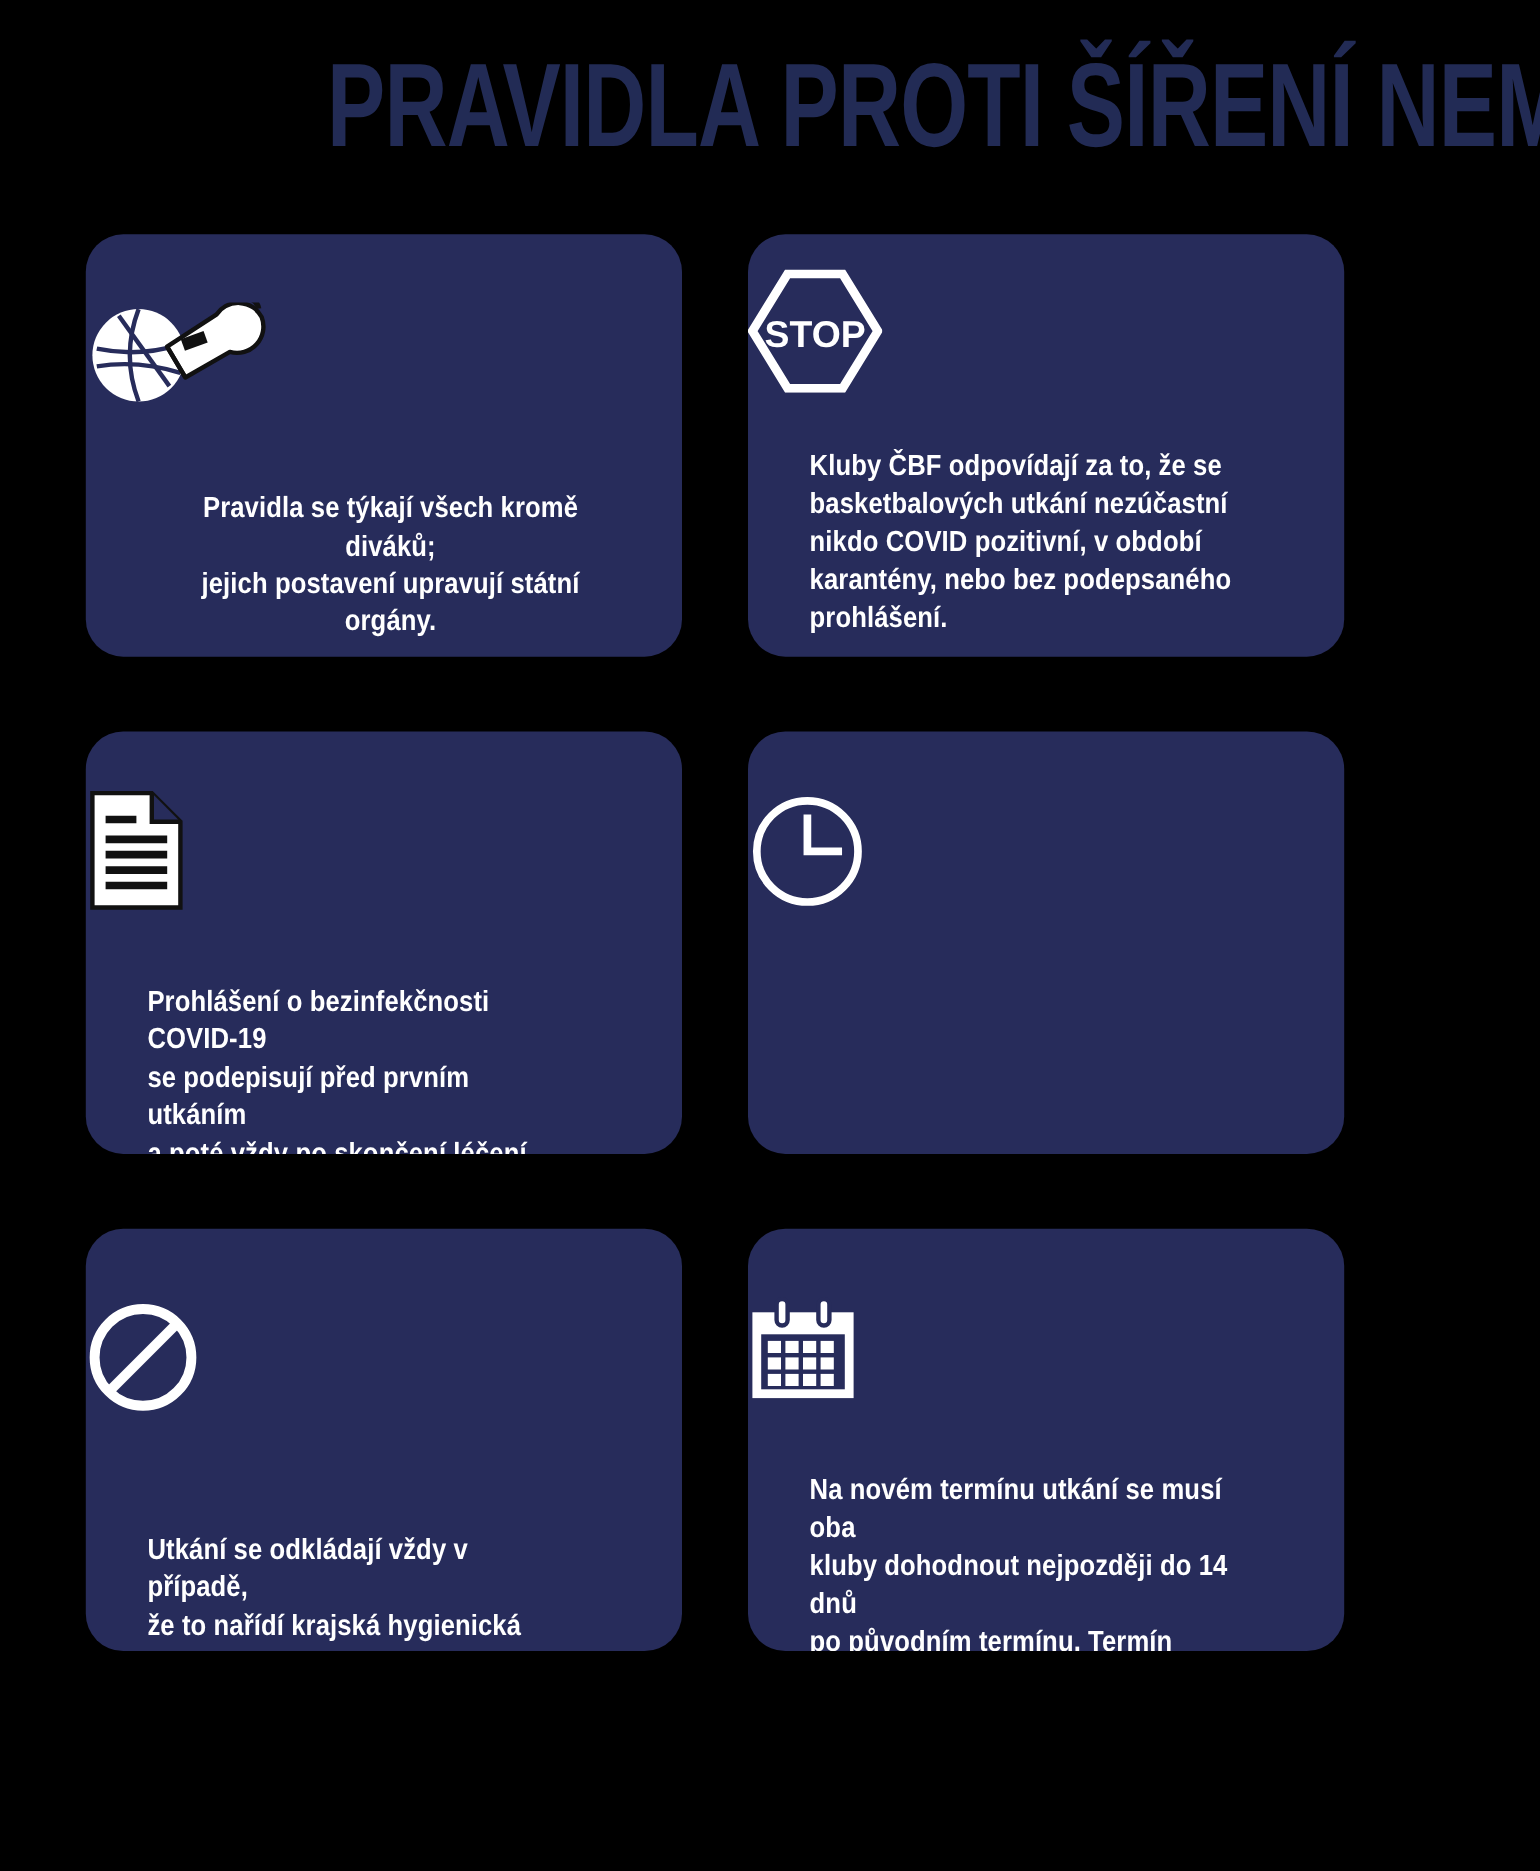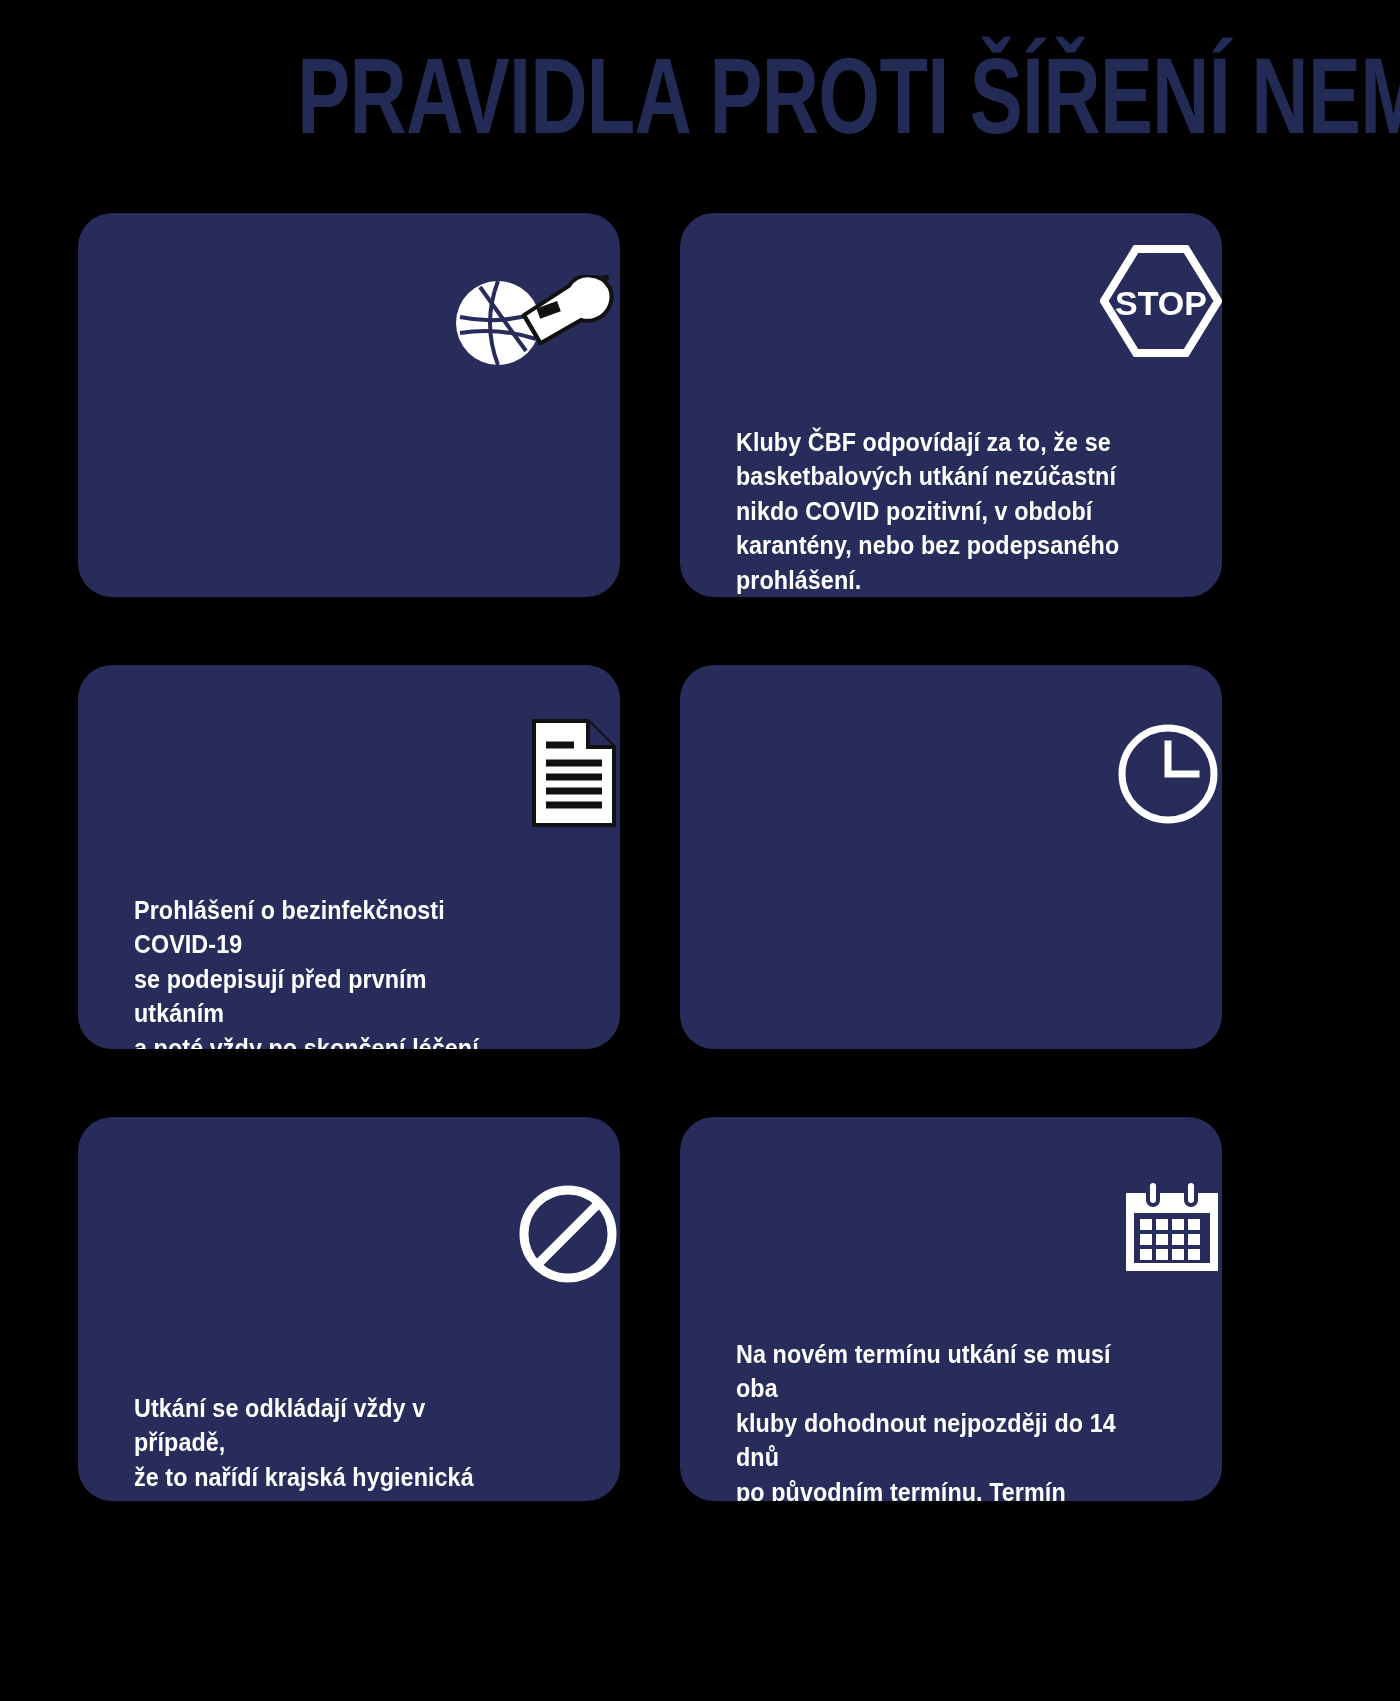--- a/index.html
+++ b/index.html
@@ -51,29 +51,29 @@
     border-radius:34px;
     position:relative;
     overflow:hidden;
     display:flex;
     flex-direction:column;
   }
   .icon-zone{
     height:180px;
     display:flex;
     align-items:center;
-    justify-content:flex-end;
+    justify-content:flex-start;
     flex:0 0 auto;
     padding-top:8px;
   }
   .icon-zone.tight{ height:168px; }
   .text-zone{
     flex:1 1 auto;
     display:flex;
-    align-items:flex-end;
+    align-items:center;
     padding:0 44px 0 56px;
   }
   .card-text{
     color:#ffffff;
     font-family:"Liberation Sans", sans-serif;
     font-weight:700;
     font-size:26.5px;
     line-height:1.30;
     transform:scaleX(0.88);
     transform-origin:left center;
@@ -124,20 +124,24 @@
             </g>
 
             <g transform="translate(58,14) rotate(-20)">
               <path d="M6 30 L58 18 A24 24 0 0 1 96 34 A24 24 0 0 1 58 54 L12 62 Z" fill="#ffffff" stroke="#111111" stroke-width="4" stroke-linejoin="round"></path>
               <rect x="20" y="28" width="22" height="11" fill="#111111"></rect>
               <path d="M86 12 a12 12 0 0 1 10 14" fill="none" stroke="#111111" stroke-width="5"></path>
               <path d="M6 30 L12 62" fill="none" stroke="#111111" stroke-width="4"></path>
             </g>
           </svg>
         </span>
+      </div>
+      <div class="text-zone">
+        <div class="card-text">Pravidla se týkají všech kromě diváků;
+jejich postavení upravují státní orgány.</div>
       </div>
     </div>
 
     <div class="card c2">
       <div class="icon-zone tight">
         <span>
           <svg width="122" height="112" viewBox="0 0 122 112">
             <polygon points="36,4 86,4 118,56 86,108 36,108 4,56" fill="none" stroke="#ffffff" stroke-width="8"></polygon>
             <text x="61" y="70" text-anchor="middle" font-family="Liberation Sans, sans-serif" font-weight="700" font-size="34" fill="#ffffff" transform="translate(0,0) scale(1,1)" style="letter-spacing:0px">STOP</text>
           </svg>

